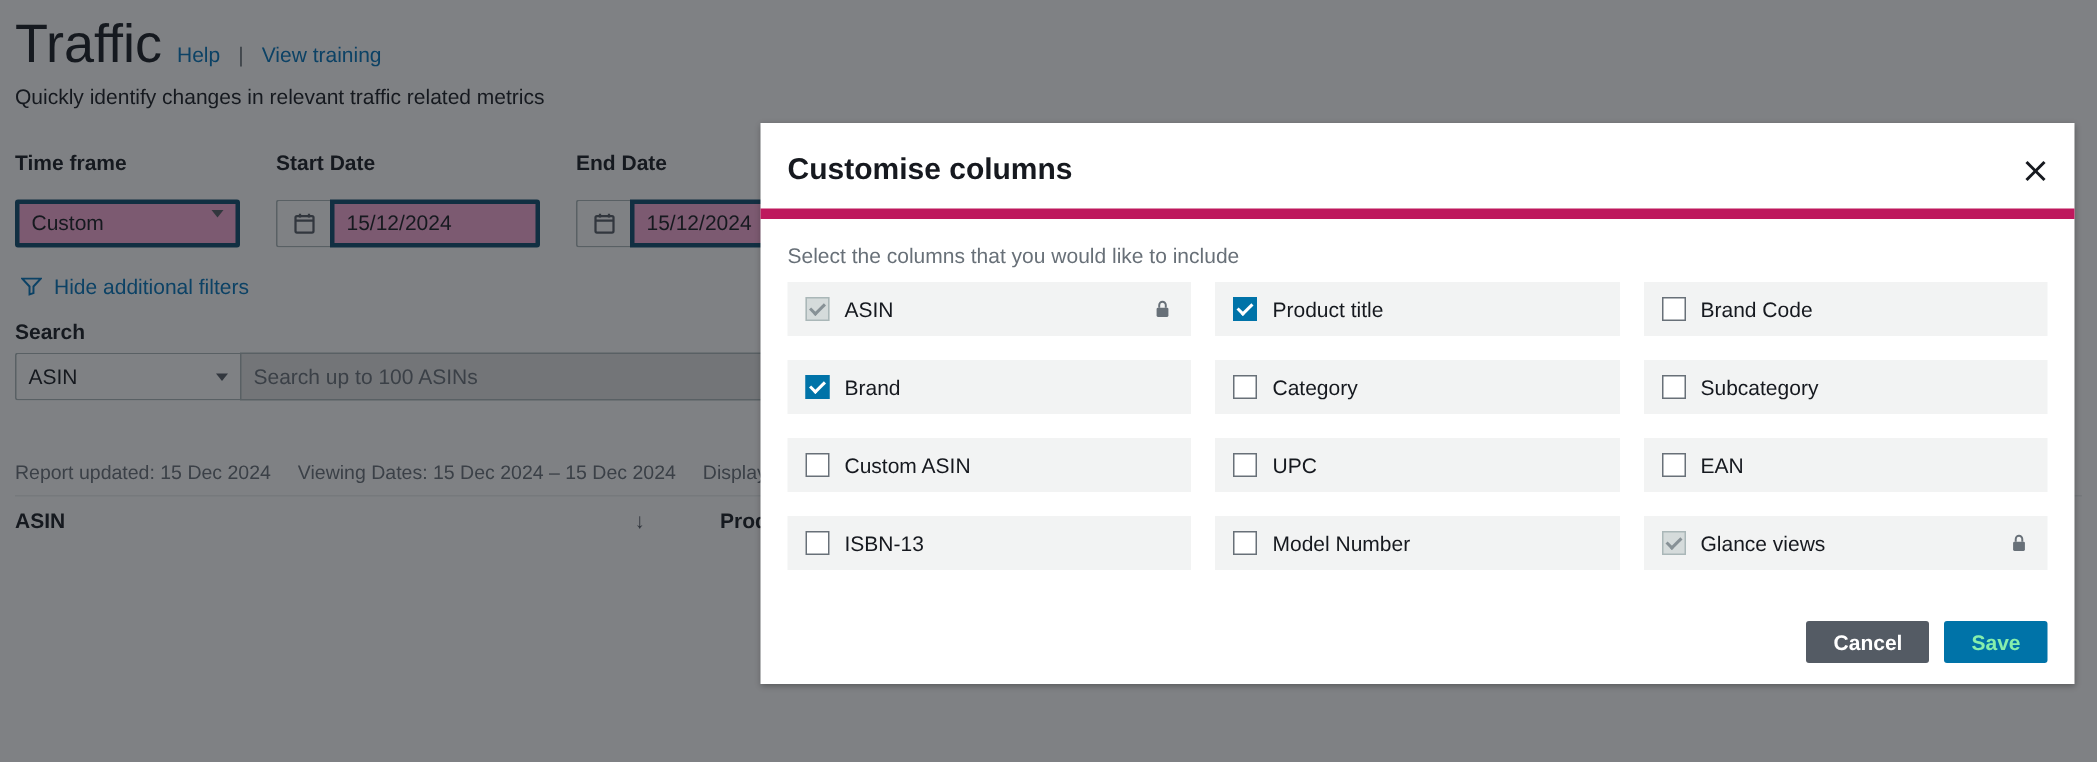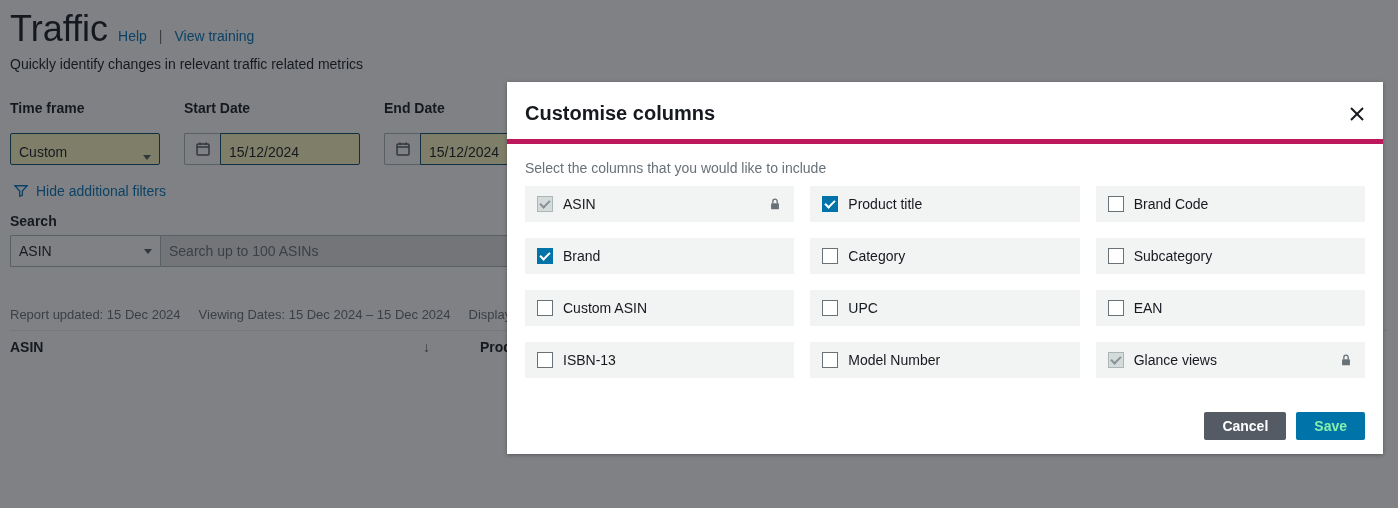--- a/index.html
+++ b/index.html
@@ -8,21 +8,21 @@
   .page { padding: 8px 10px; }
   .title-row { display: flex; align-items: baseline; gap: 10px; }
   h1 { font-size: 36px; font-weight: 400; color: #16191f; }
   .help-link, .training-link { color: #0073bb; font-size: 14px; text-decoration: none; }
   .divider-v { color: #687078; margin: 0 2px; }
   .subtitle { color: #16191f; margin-top: 6px; font-size: 14px; }
 
   .filters { display: flex; gap: 24px; margin-top: 28px; }
   .field { display: flex; flex-direction: column; gap: 17px; }
   .field-label { font-weight: 700; font-size: 14px; color: #16191f; }
-  .select, .date-input { border: 1px solid #0c4a6e; background: #fef9c3; padding: 4px 8px; height: 32px; display: flex; align-items: flex-end; border-radius: 2px; }
+  .select, .date-input { border: 3px solid #0c4a6e; background: #f9a8d4; padding: 4px 8px; height: 32px; display: flex; align-items: flex-start; border-radius: 2px; }
   .select { width: 150px; justify-content: space-between; }
   .date-wrap { display: flex; }
   .date-icon-box { width: 36px; height: 32px; border: 1px solid #aab7b8; border-right: none; display: flex; align-items: center; justify-content: center; border-radius: 2px 0 0 2px; background:#fff;}
   .date-input { width: 140px; border-radius: 0 2px 2px 0; }
   .caret { width: 0; height: 0; border-left: 4px solid transparent; border-right: 4px solid transparent; border-top: 5px solid #545b64; }
 
   .hide-filters { margin-top: 18px; display: flex; align-items: center; gap: 8px; color: #0073bb; font-size: 14px; cursor: pointer; padding-left:4px;}
   .hide-filters svg { width: 14px; height: 14px; }
 
   .search-row { margin-top: 14px; }
@@ -35,21 +35,21 @@
   .th { padding: 8px 0; font-weight: 700; }
   .th-asin { width: 450px; display:flex; align-items:center; justify-content:space-between; padding-right:30px;}
   .sort-arrow { color:#545b64; font-size:14px;}
   .th-prod { padding-left: 20px; }
 
   .no-data { text-align: center; font-style: italic; color: #545b64; margin-top: 30px; }
 
   
   .overlay { position: absolute; inset: 0; background: rgba(22,25,31,0.55); }
   .modal { position: absolute; top: 82px; left: 507px; width: 876px; background: #fff; box-shadow: 0 1px 4px rgba(0,0,0,0.3); }
-  .modal-head { display: flex; justify-content: space-between; align-items: center; padding: 20px 18px 14px 18px; border-bottom: 5px solid #be185d; }
+  .modal-head { display: flex; justify-content: space-between; align-items: center; padding: 20px 18px 14px 18px; border-bottom: 7px solid #be185d; }
   .modal-title { font-size: 20px; font-weight: 700; color: #16191f; }
   .close-x { cursor: pointer; width:16px; height:16px; display:flex; align-items:center; justify-content:center;}
   .close-x svg { width:16px;height:16px; stroke:#16191f; stroke-width:2;}
   .modal-body { padding: 16px 18px 24px 18px; }
   .modal-hint { color: #687078; margin-bottom: 10px; }
   .col-grid { display: grid; grid-template-columns: repeat(3, 1fr); gap: 16px; }
   .chip { background: #f2f3f3; padding: 10px 12px; display: flex; align-items: center; gap: 10px; position: relative; }
   .cb { width: 16px; height: 16px; border: 1px solid #687078; background: #fff; display: inline-flex; align-items:center; justify-content:center; flex-shrink:0;}
   .cb.checked { background: #0073a8; border-color: #0073a8; }
   .cb.checked::after { content:""; width:4px; height:8px; border:solid #fff; border-width:0 2px 2px 0; transform: rotate(45deg); margin-top:-2px;}

